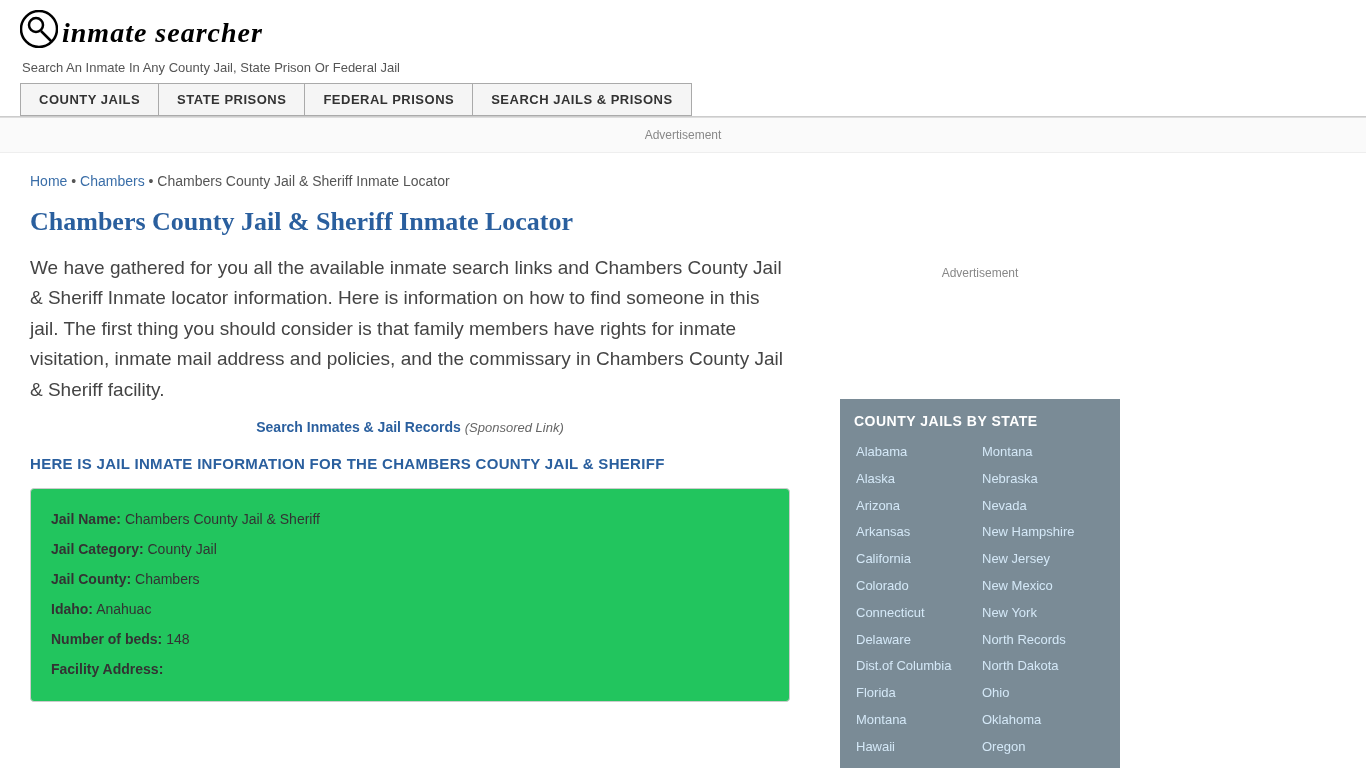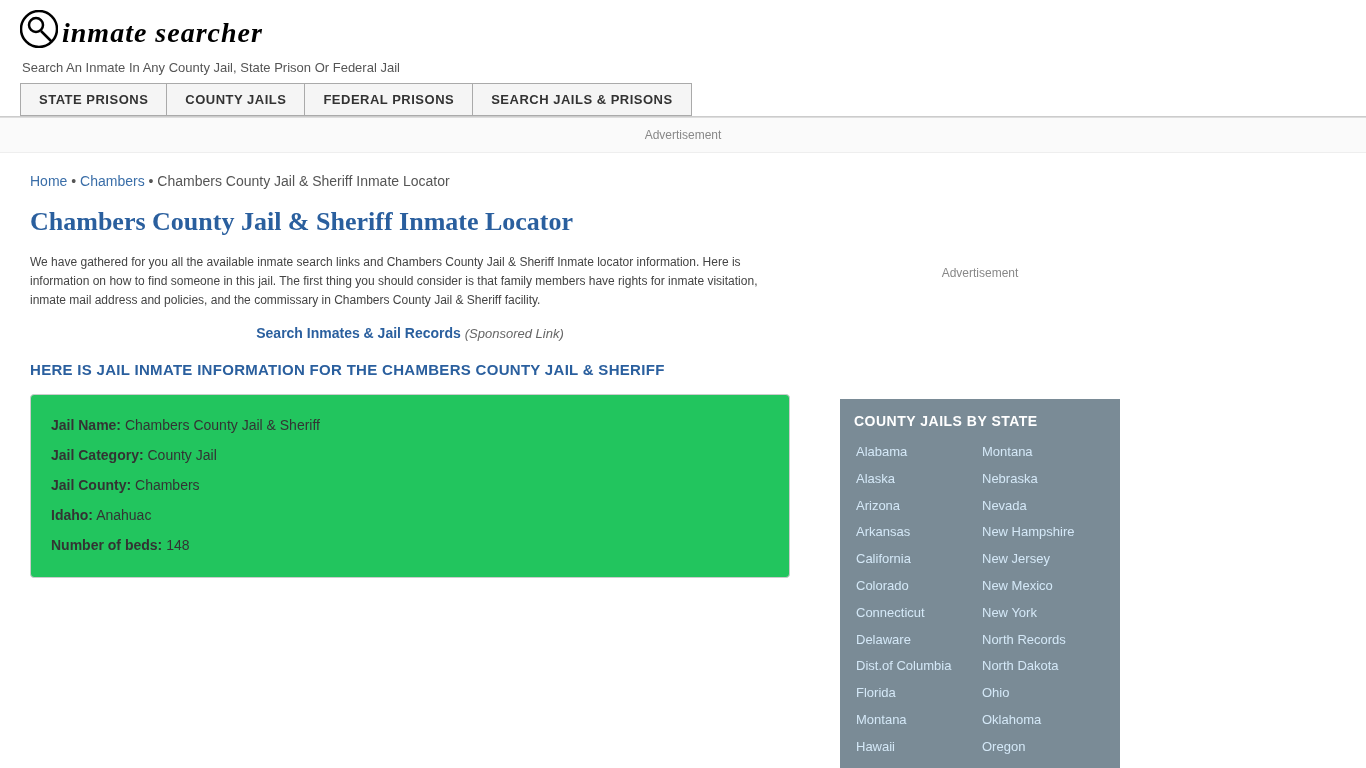--- a/index.html
+++ b/index.html
@@ -37,21 +37,21 @@
     #sidebar { width: 320px; padding: 10px 20px; }
 
     
     #breadcrumb { font-size: 14px; margin-bottom: 18px; color: #555; }
     #breadcrumb a { color: #3a6ea8; text-decoration: none; }
 
     
     #page-title { font-size: 26px; color: #2a5f9e; font-weight: bold; margin-bottom: 16px; font-family: Georgia, serif; }
 
     
-    #description { font-size: 12px; line-height: 1.6; color: #444; margin-bottom: 14px; }
+    #description { font-size: 19px; line-height: 1.6; color: #444; margin-bottom: 14px; }
 
     
     #search-link { text-align: center; margin-bottom: 20px; }
     #search-link a { color: #2a5f9e; font-weight: bold; font-size: 14px; text-decoration: none; }
     #search-link .sponsored { color: #666; font-style: italic; font-size: 13px; }
 
     
     #info-heading { color: #2a5f9e; font-weight: bold; font-size: 15px; margin-bottom: 16px; text-transform: uppercase; letter-spacing: 0.3px; }
 
     
@@ -89,22 +89,22 @@
         <circle cx="16" cy="15" r="7" fill="none" stroke="#000" stroke-width="2.5"></circle>
         <line x1="21" y1="21" x2="32" y2="32" stroke="#000" stroke-width="2.5"></line>
       </svg>
     </div>
     <div id="logo-text" style="font-family:Georgia,serif;font-size:28px;font-weight:bold;font-style:italic;">
       <span class="inmate">inmate searcher</span>
     </div>
   </div>
   <div id="tagline">Search An Inmate In Any County Jail, State Prison Or Federal Jail</div>
   <nav id="nav">
+    <button class="nav-btn">COUNTY JAILS</button>
     <button class="nav-btn">STATE PRISONS</button>
-    <button class="nav-btn">COUNTY JAILS</button>
     <button class="nav-btn">FEDERAL PRISONS</button>
     <button class="nav-btn">SEARCH JAILS &amp; PRISONS</button>
   </nav>
 </div>
 
 <hr>
 
 <div id="ad-bar">
   <span>Advertisement</span>
 </div>
@@ -148,20 +148,23 @@
         <strong>Jail County:</strong>
         <span>Chambers</span>
       </div>
       <div class="field">
         <strong>Idaho:</strong>
         <span>Anahuac</span>
       </div>
       <div class="field">
         <strong>Number of beds:</strong>
         <span>148</span>
+      </div>
+      <div class="field">
+        <strong>Facility Address:</strong>
       </div>
     </div>
 
   </div>
 
   <div id="sidebar">
 
     <div id="sidebar-ad">
       <span>Advertisement</span>
     </div>

